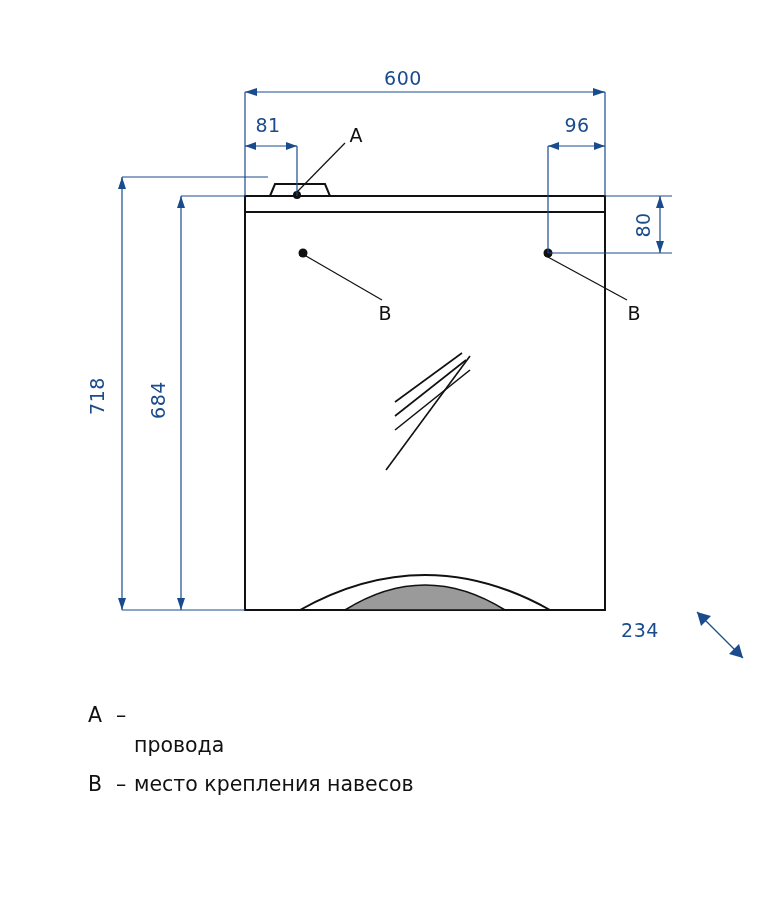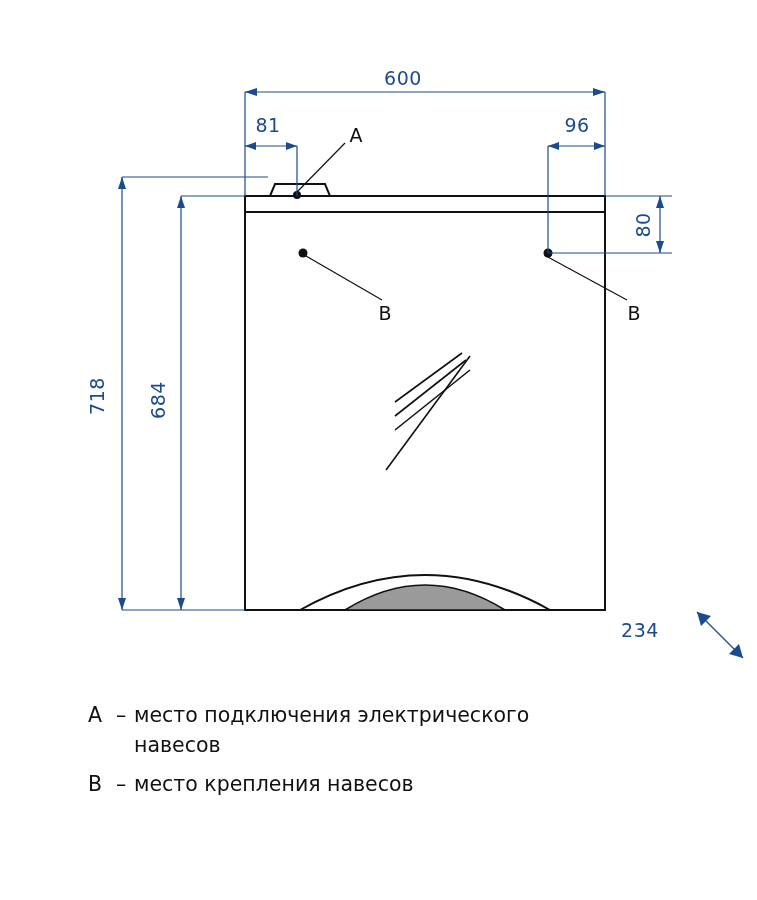--- a/index.html
+++ b/index.html
@@ -150,22 +150,22 @@
   <text class="label-text" x="385" y="320" text-anchor="middle">B</text>
   <text class="label-text" x="634" y="320" text-anchor="middle">B</text>
 
 </svg>
 
 <div class="legend">
   <div class="legend-row">
     <span class="legend-key">A</span>
     <span class="legend-dash">–</span>
     <span class="legend-body">
-      <span>место подключения электрического</span><br>
-      <span>навесов</span>
+      <br>
+      <span>провода</span>
     </span>
   </div>
   <div class="legend-row">
     <span class="legend-key">B</span>
     <span class="legend-dash">–</span>
     <span class="legend-body">место крепления навесов</span>
   </div>
 </div>
 
 </body></html>

